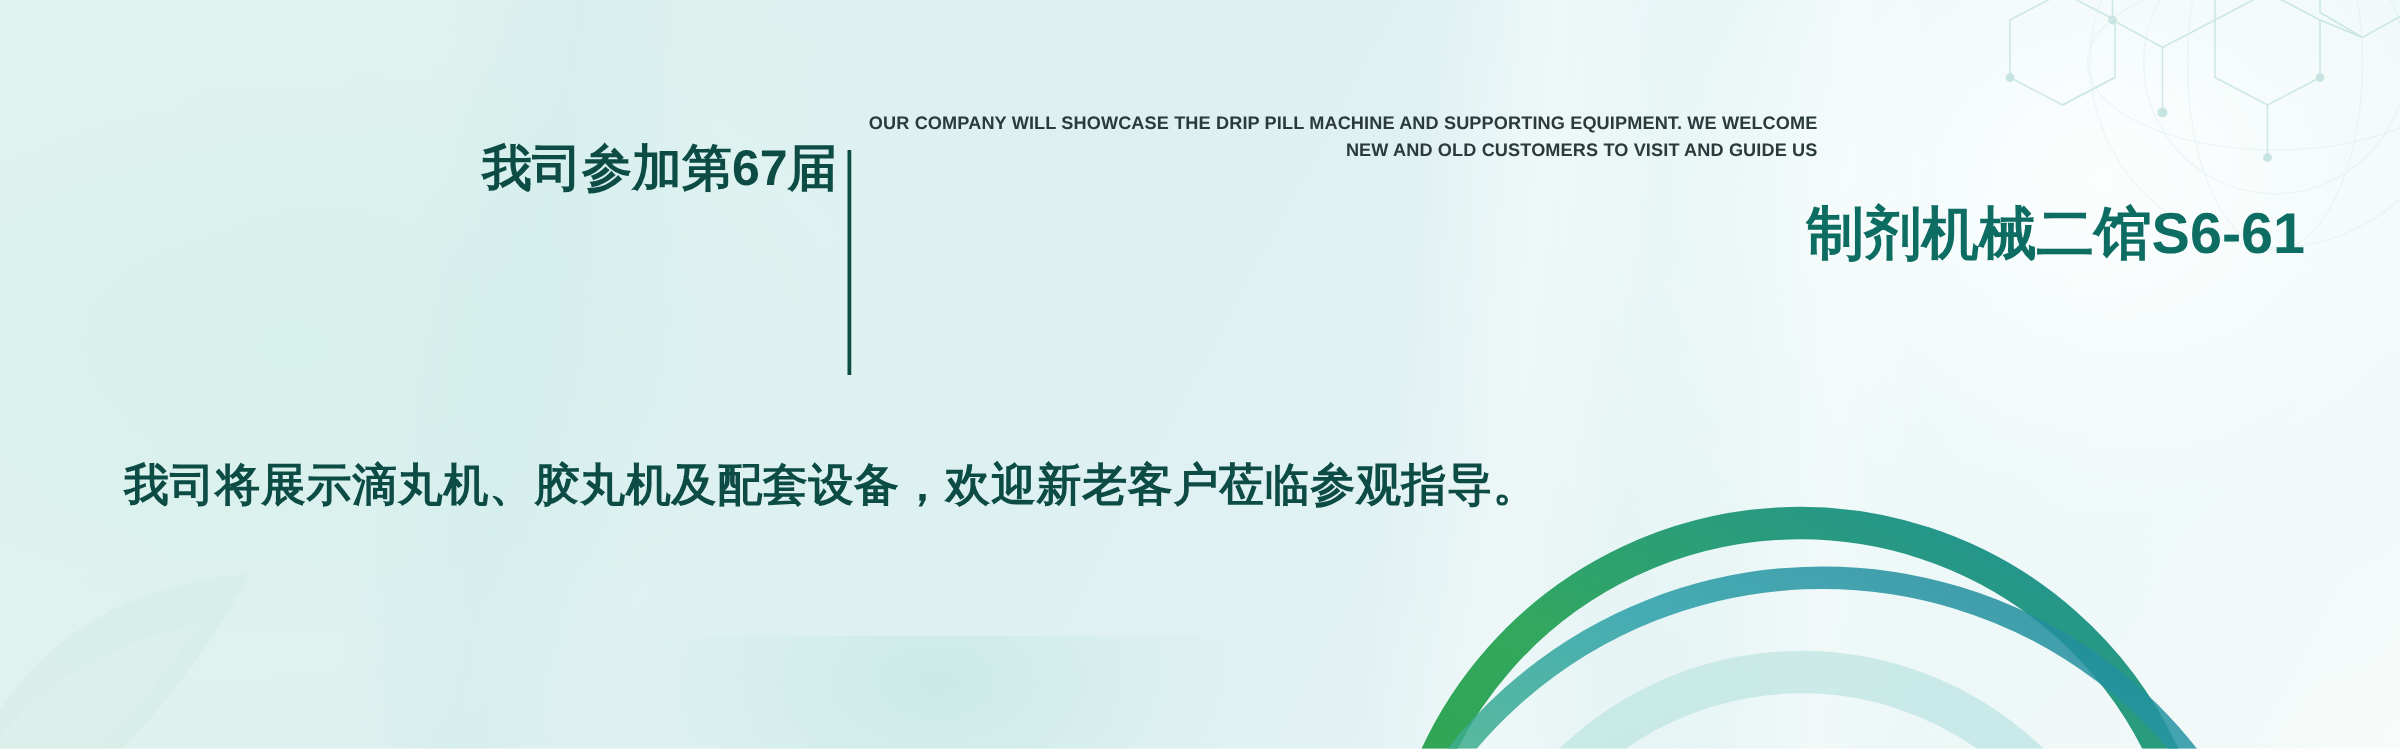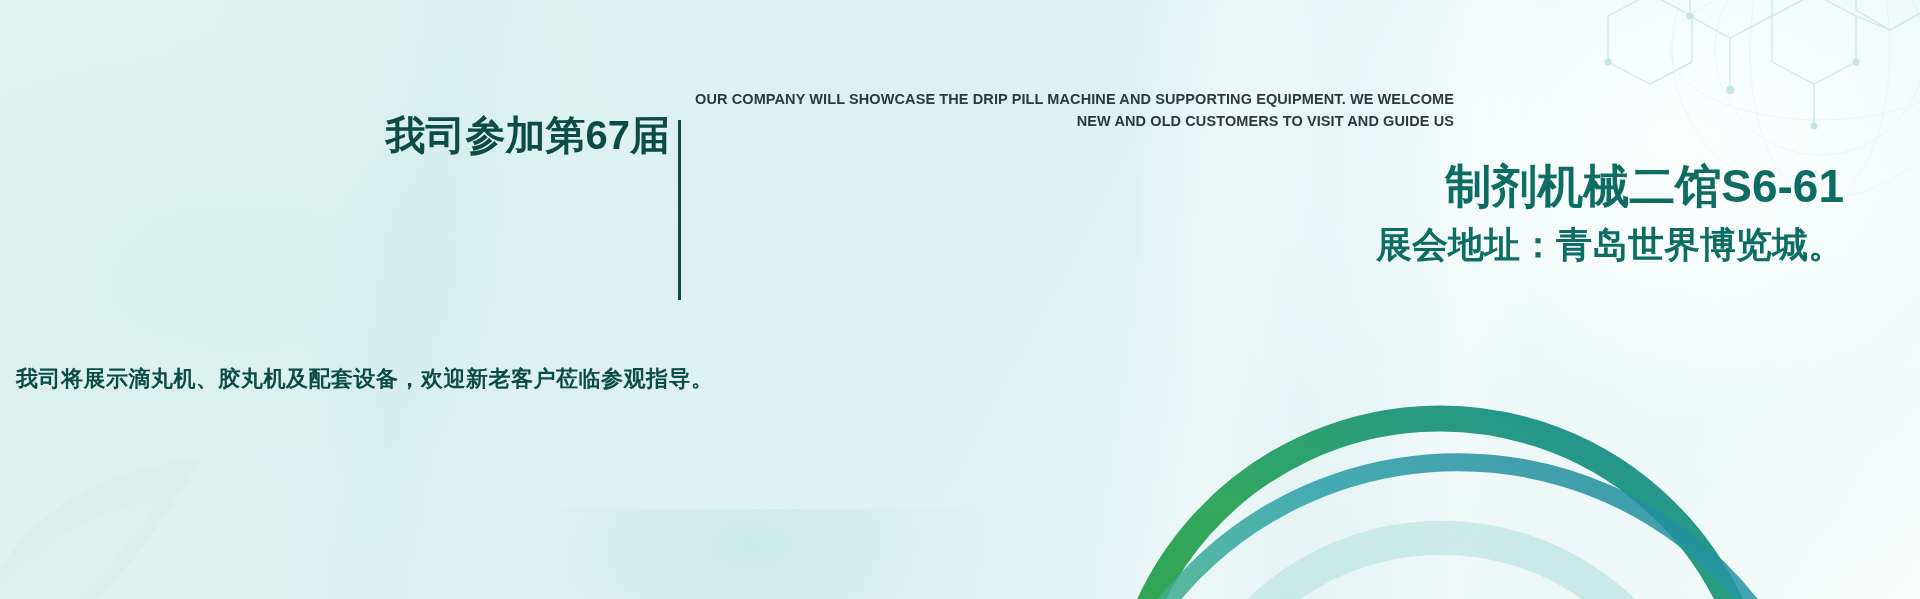--- a/index.html
+++ b/index.html
@@ -148,25 +148,26 @@
     color: #0d6d63;
     font-size: 36px;
     font-weight: bold;
     line-height: 1.25;
     white-space: nowrap;
   }
 
   
   .bottom-caption {
     position: absolute;
-    left: 16px;
+    left: 0;
     top: 364px;
     width: 1330px;
+    text-align: center;
     color: #0d4b45;
-    font-size: 22px;
+    font-size: 36px;
     font-weight: bold;
     letter-spacing: 0.5px;
     white-space: nowrap;
   }
 </style>
 </head>
 <body>
 
 <div class="banner">
 
@@ -238,19 +239,18 @@
 
     <div class="left-block">
       <div class="left-line">我司参加第67届</div>
     </div>
 
     <div class="divider"></div>
 
     <div class="right-block">
       <div class="eng-text">OUR COMPANY WILL SHOWCASE THE DRIP PILL MACHINE AND SUPPORTING EQUIPMENT. WE WELCOME NEW AND OLD CUSTOMERS TO VISIT AND GUIDE US</div>
       <div class="hall-title">制剂机械二馆S6-61</div>
-      <div class="info-line">展会地址：青岛世界博览城。</div>
     </div>
 
     <div class="bottom-caption">我司将展示滴丸机、胶丸机及配套设备，欢迎新老客户莅临参观指导。</div>
 
   </div>
 </div>
 
 </body></html>

